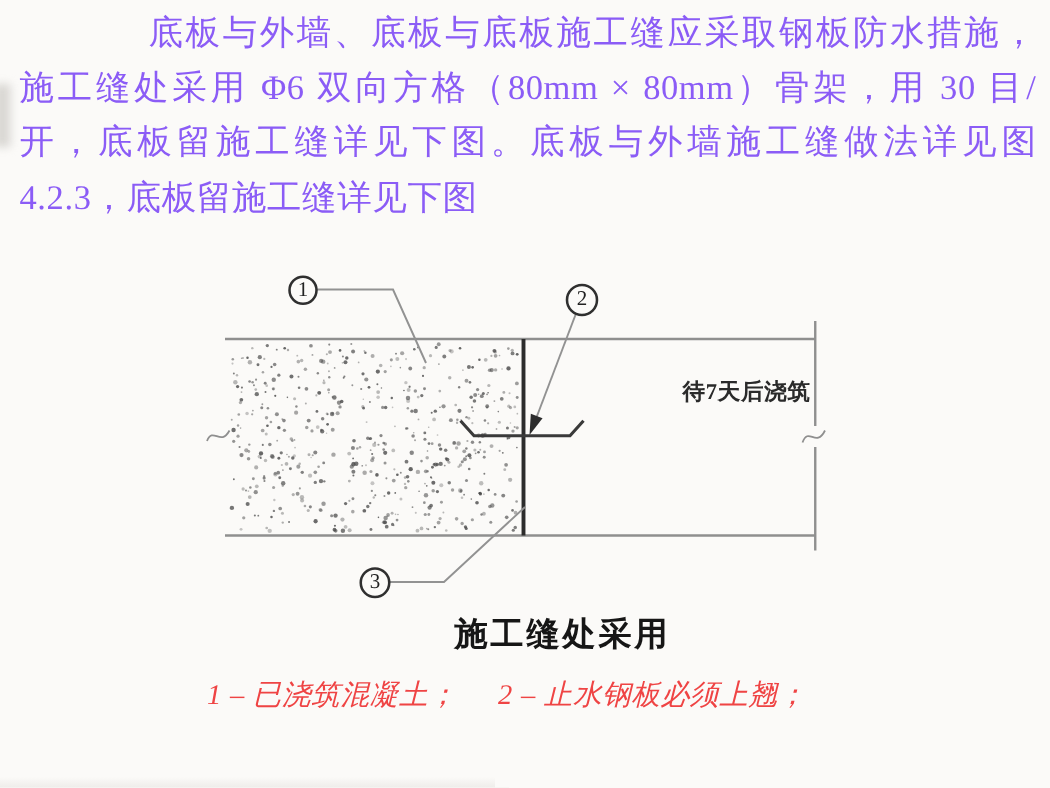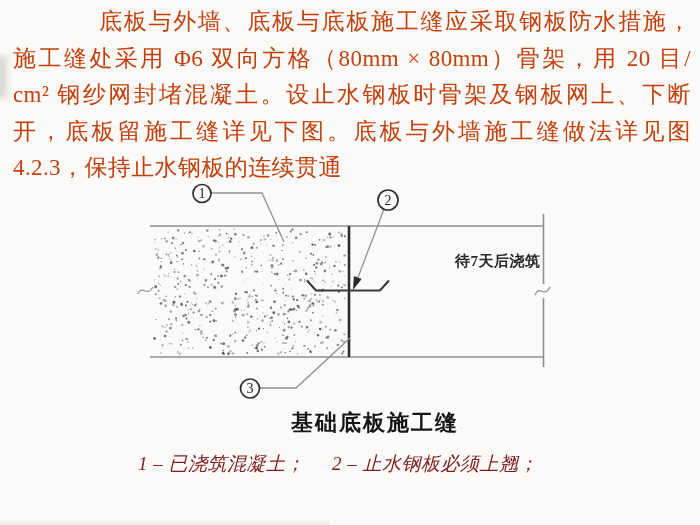--- a/index.html
+++ b/index.html
@@ -3,64 +3,63 @@
 <meta charset="utf-8">
 <style>
   html,body{margin:0;padding:0;background:#f3f2ef;}
   .page{
     position:relative;width:700px;height:525px;overflow:hidden;
     background:#fbfaf8;
     font-family:"Liberation Serif","DejaVu Serif",serif;
   }
   
   .para{position:absolute;left:13px;top:4px;width:678px;
-        font-size:23px;line-height:36.6px;color:#c2410c;letter-spacing:.4px;}
+        font-size:23px;line-height:36.6px;color:#8b5cf6;letter-spacing:.4px;}
   .pline{text-align:justify;text-align-last:justify;white-space:normal;}
   .pline.indent{padding-left:86px;}
   .pline.last{text-align:justify;text-align-last:left;}
   
   .diagram{position:absolute;left:0;top:180px;width:700px;height:230px;display:block;}
   .thinline{stroke:#8f8f8f;stroke-width:1.6;fill:none;}
   .leader{stroke:#929292;stroke-width:1.3;fill:none;}
   .callout-circle{stroke:#2f2f2f;stroke-width:1.7;fill:#fbfaf8;}
   .callout-num{font-family:"Liberation Serif","DejaVu Serif",serif;font-size:14px;fill:#222;}
   .joint{stroke:#2c2c2c;stroke-width:2.6;fill:none;}
   .waterstop{stroke:#3a3a3a;stroke-width:2.1;fill:none;stroke-linejoin:miter;}
   .breakmark{stroke:#8f8f8f;stroke-width:1.2;fill:none;}
   .note-text{font-family:"Liberation Serif","DejaVu Serif",serif;font-weight:bold;
              font-size:15px;fill:#2a2a2a;letter-spacing:.5px;}
   
   .caption{position:absolute;left:50px;top:408px;width:650px;text-align:center;
            font-family:"Liberation Sans","DejaVu Sans",sans-serif;font-weight:bold;
            font-size:22px;letter-spacing:2px;color:#161616;}
   .legend{position:absolute;left:131px;top:451px;font-size:19px;font-style:italic;
-          color:#7f1d1d;letter-spacing:.5px;}
+          color:#ef4444;letter-spacing:.5px;}
   .legend-row{height:26.5px;line-height:26.5px;white-space:nowrap;}
   .legend-row.r1{padding-left:7px;}
   .legend .gap{margin-left:27px;}
   
   .smudge-left{position:absolute;left:-4px;top:56px;width:11px;height:42px;
                background:#d9d7d3;filter:blur(3px);}
   .smudge-bottom{position:absolute;left:0;bottom:-2px;width:330px;height:9px;
                  background:linear-gradient(to top,#e2e0dc,rgba(226,224,220,0));opacity:.65;}
 </style>
 </head>
 <body>
 
 <div class="page">
 
   <div class="smudge-left"></div>
   <div class="smudge-bottom"></div>
 
   <div class="para">
     <div class="pline indent">底板与外墙、底板与底板施工缝应采取钢板防水措施，</div>
-    <div class="pline">施工缝处采用 Φ6 双向方格（80mm × 80mm）骨架，用 20 目/</div>
-    <div class="pline">cm² 钢纱网封堵混凝土。设止水钢板时骨架及钢板网上、下断</div>
+    <div class="pline">施工缝处采用 Φ6 双向方格（80mm × 80mm）骨架，用 30 目/</div>
     <div class="pline">开，底板留施工缝详见下图。底板与外墙施工缝做法详见图</div>
-    <div class="pline last">4.2.3，保持止水钢板的连续贯通</div>
+    <div class="pline last">4.2.3，底板留施工缝详见下图</div>
   </div>
 
   <svg class="diagram" viewBox="0 0 700 230">
 
     <line class="thinline" x1="150" y1="46" x2="544" y2="46"></line>
     <line class="thinline" x1="150" y1="177" x2="544" y2="177"></line>
 
     <line class="thinline" x1="543.5" y1="34" x2="543.5" y2="104"></line>
     <line class="thinline" x1="543.5" y1="118" x2="543.5" y2="187"></line>
     <path class="breakmark" d="M535,115 C539,104 544,119 550,107"></path>
@@ -649,21 +648,21 @@
 
     <g>
       <polyline class="leader" points="259,208 296,208 350,158"></polyline>
       <circle class="callout-circle" cx="250" cy="208.5" r="9.5"></circle>
       <text class="callout-num" x="250" y="208.5" text-anchor="middle" dominant-baseline="central">3</text>
     </g>
 
     <text class="note-text" x="455" y="86">待7天后浇筑</text>
   </svg>
 
-  <div class="caption">基础底板施工缝</div>
+  <div class="caption">施工缝处采用</div>
 
   <div class="legend">
     <div class="legend-row r1">
       <span>1 – 已浇筑混凝土；</span><span class="gap">2 – 止水钢板必须上翘；</span>
     </div>
   </div>
 
 </div>
 
 </body></html>

